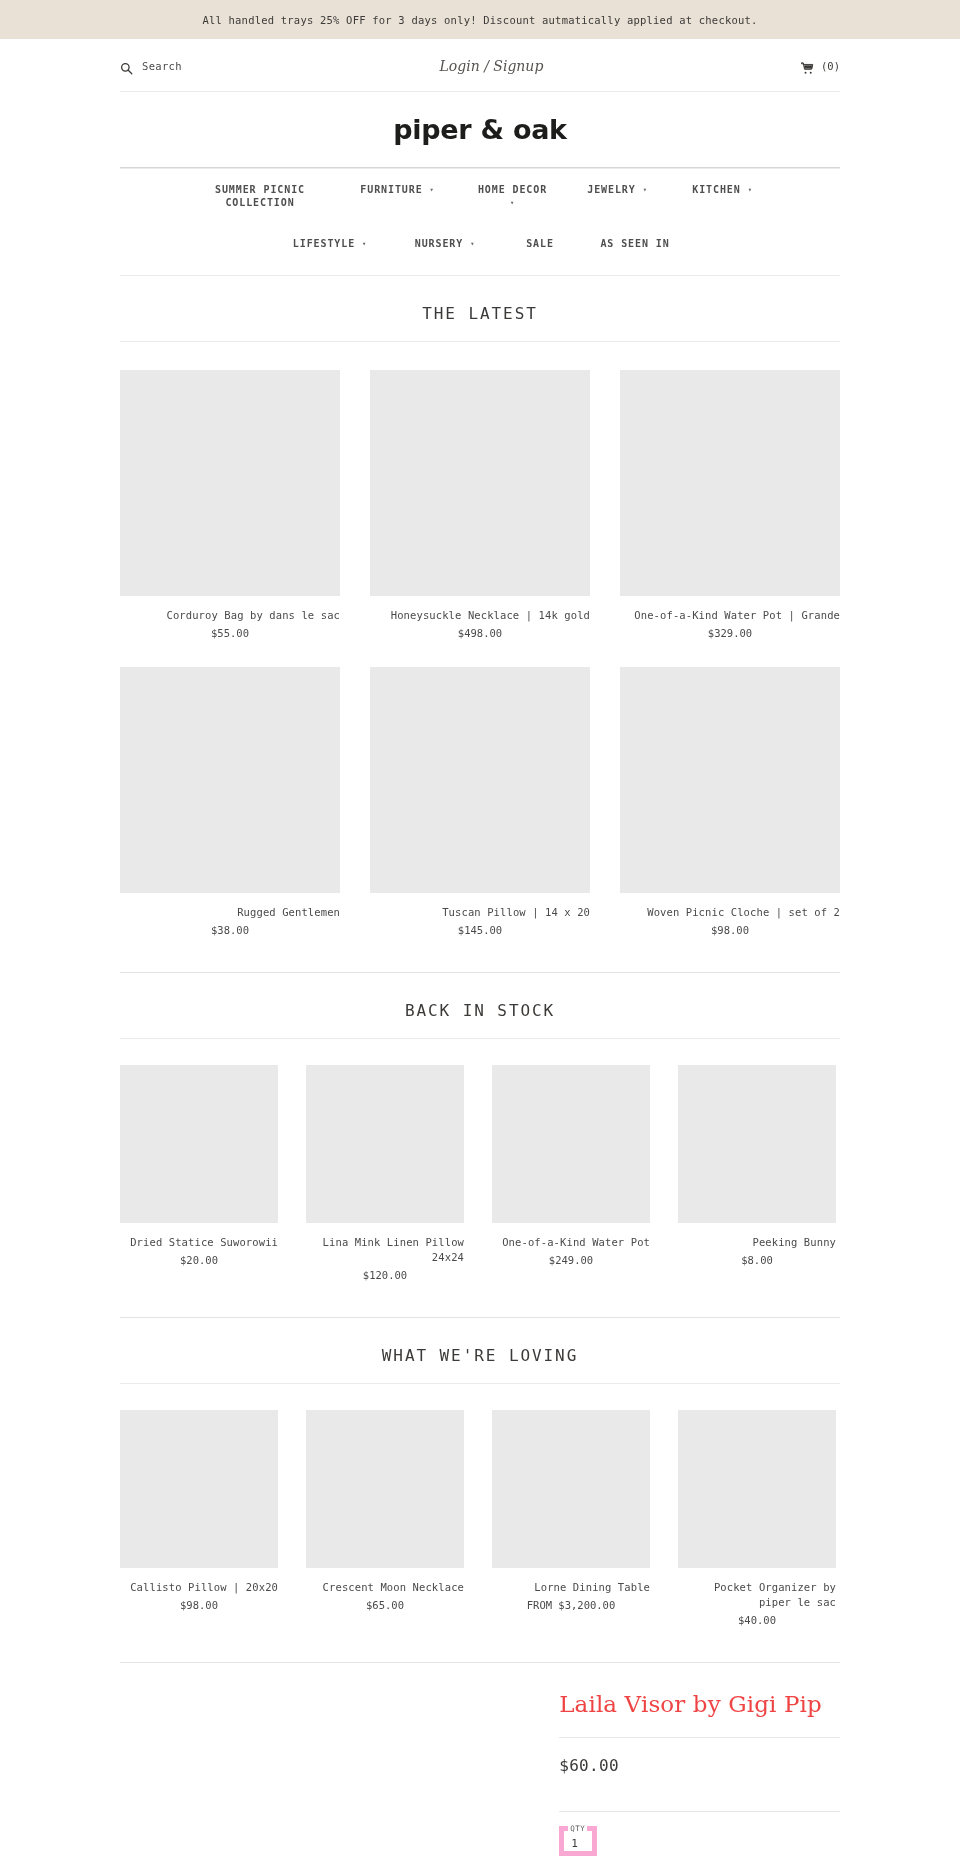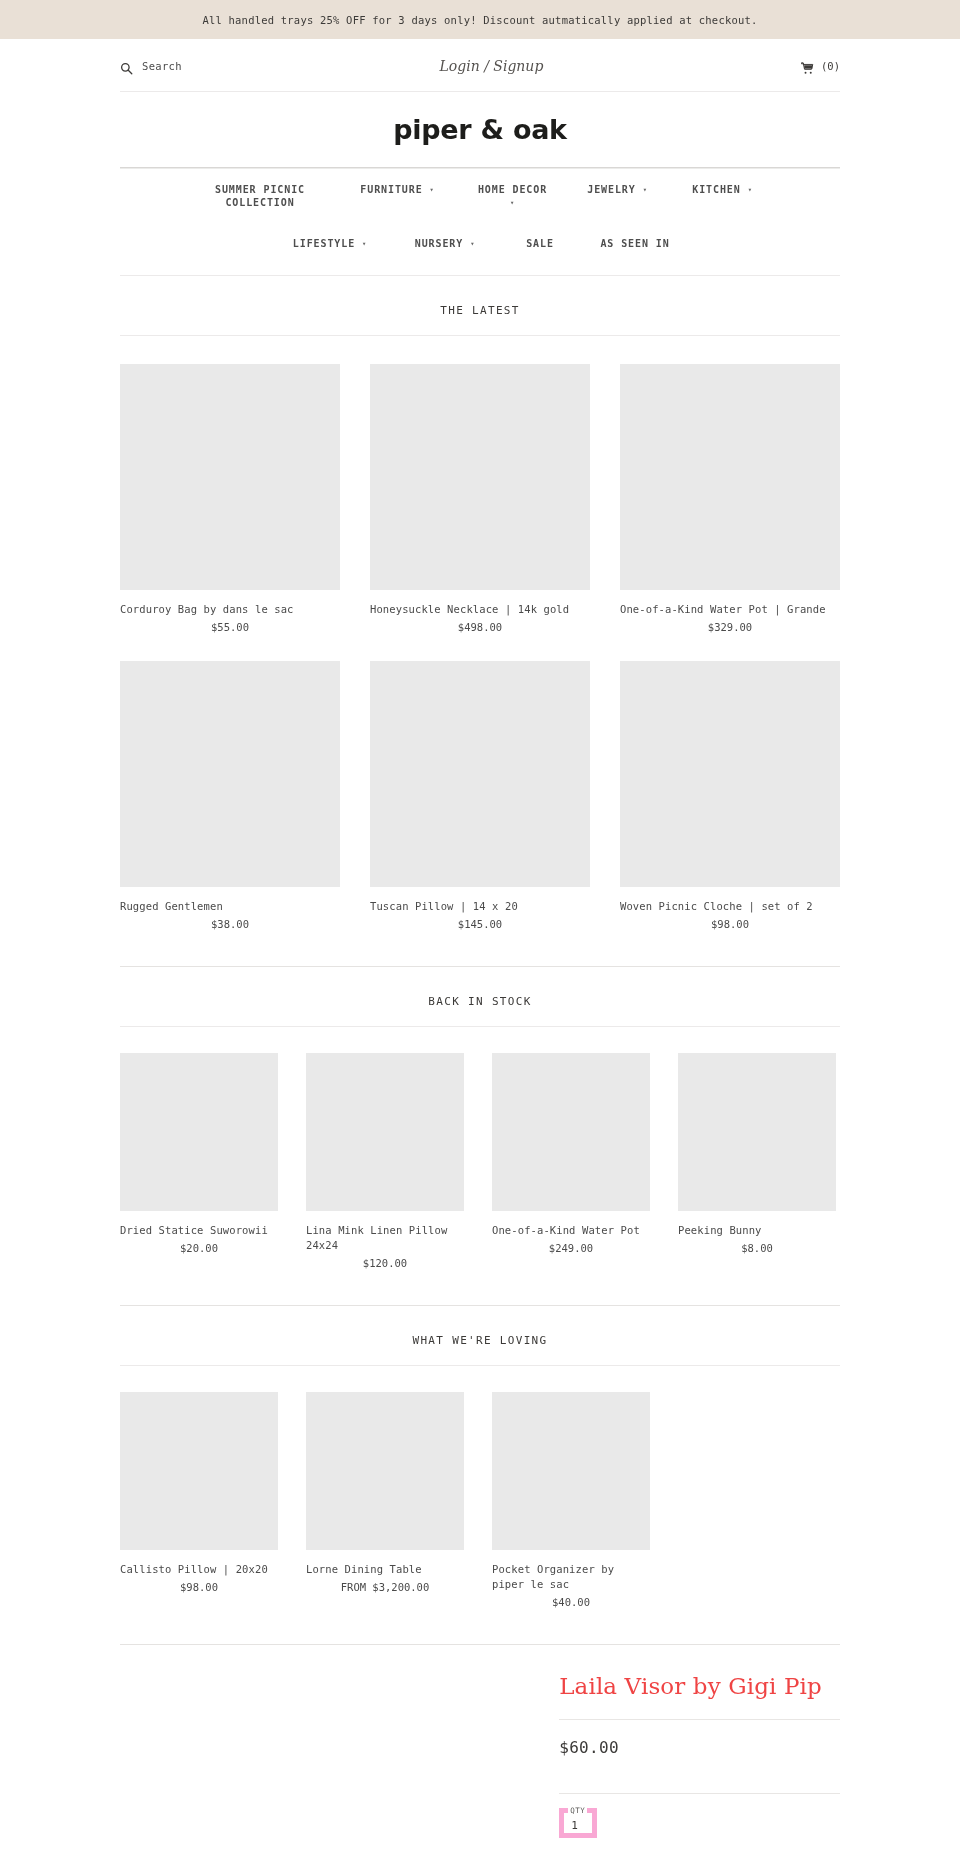--- a/index.html
+++ b/index.html
@@ -79,39 +79,39 @@
     color: #4e4e4e;
     line-height: 13px;
     cursor: pointer;
   }
   .caret { font-size: 7px; color:#6a6a6a; display:inline-block; transform: translateY(-1px); }
   .nav-bottom-rule { margin: 17px 120px 0 120px; border-top: 1px solid #eceaea; }
 
   
   .section-title {
     text-align:center;
-    font-size: 11px;
+    font-size: 16px;
     letter-spacing: .12em;
     color: #3c3a38;
     padding: 28px 0 18px 0;
   }
   .rule { margin: 0 120px; border-top: 1px solid #eceaea; }
 
   
   .grid3 { margin: 0 120px; display: flex; gap: 30px; padding-top: 28px; }
   .grid3 .card { width: 220px; }
   .grid3 .thumb { width: 220px; height: 226px; background: #e9e9e9; }
 
   .grid4 { margin: 0 120px; display: flex; gap: 28px; padding-top: 26px; }
   .grid4 .card { width: 158px; }
   .grid4 .thumb { width: 158px; height: 158px; background: #e9e9e9; }
 
   .card { cursor: pointer; }
   .p-title {
-    text-align:left;
+    text-align:right;
     font-size: 10.5px;
     color: #4a4a4a;
     letter-spacing: .01em;
     line-height: 15px;
     padding-top: 12px;
   }
   .p-price {
     text-align:center;
     font-size: 10.5px;
     color: #4a4a4a;
@@ -291,20 +291,25 @@
   <div class="spacer-rule"></div>
 
   <div class="section-title">WHAT WE'RE LOVING</div>
   <div class="rule"></div>
 
   <div class="grid4">
     <div class="card">
       <div class="thumb"></div>
       <div class="p-title">Callisto Pillow | 20x20</div>
       <div class="p-price">$98.00</div>
+    </div>
+    <div class="card">
+      <div class="thumb"></div>
+      <div class="p-title">Crescent Moon Necklace</div>
+      <div class="p-price">$65.00</div>
     </div>
     <div class="card">
       <div class="thumb"></div>
       <div class="p-title">Lorne Dining Table</div>
       <div class="p-price">FROM $3,200.00</div>
     </div>
     <div class="card">
       <div class="thumb"></div>
       <div class="p-title">Pocket Organizer by piper le sac</div>
       <div class="p-price">$40.00</div>

